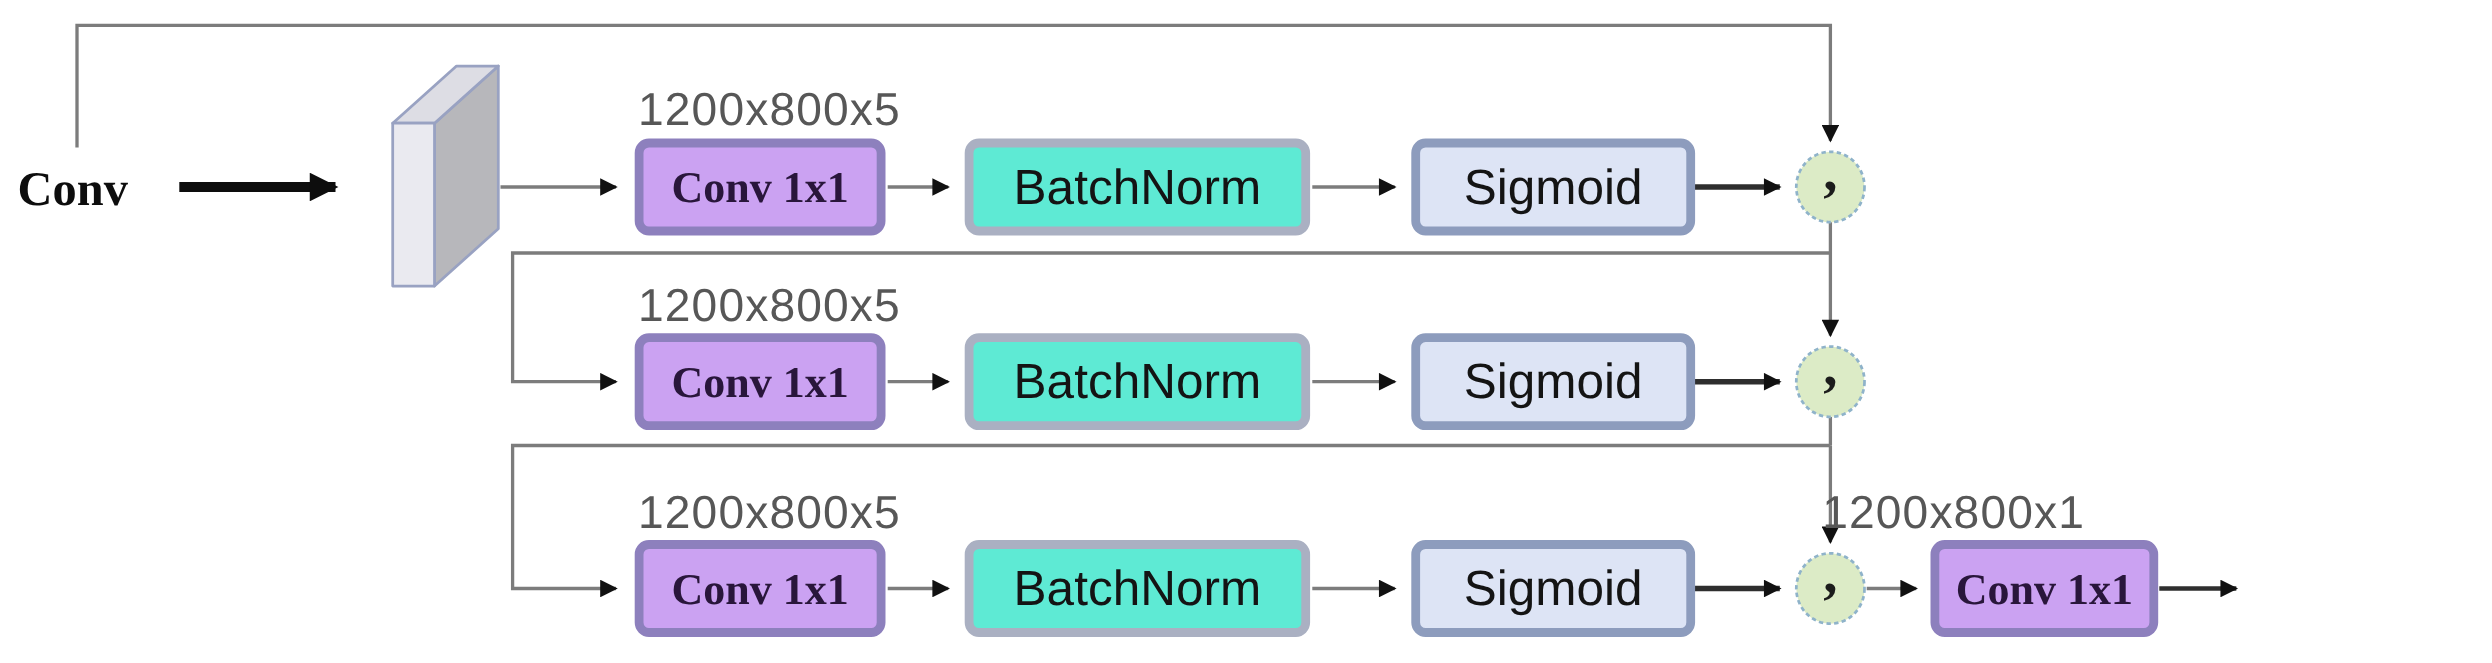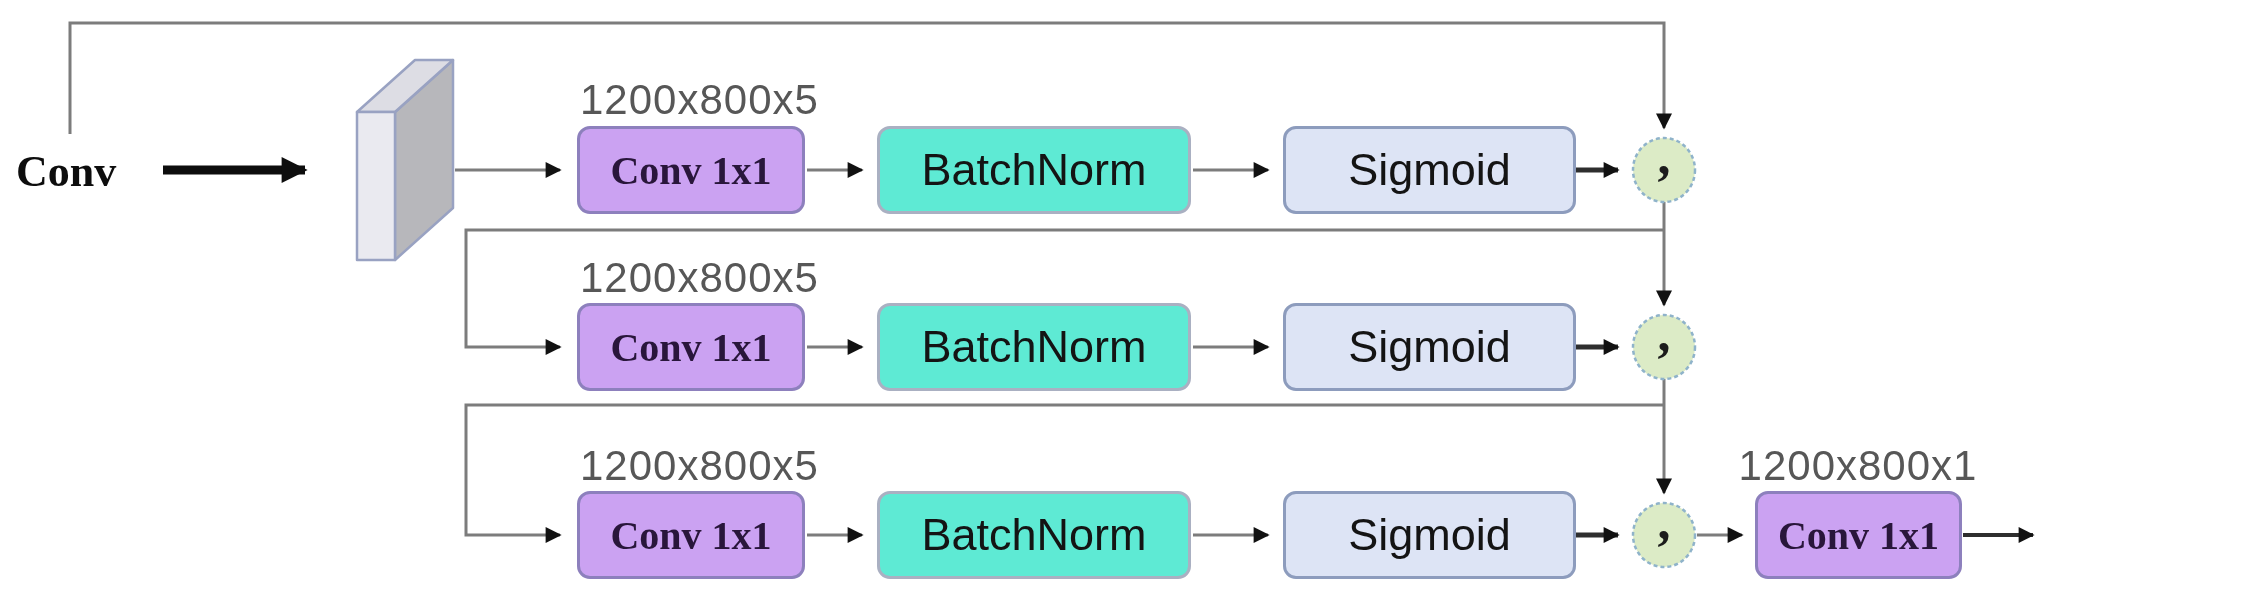--- a/index.html
+++ b/index.html
@@ -4,35 +4,35 @@
 <style>
   html,body{margin:0;padding:0;background:#ffffff;}
   #stage{
     position:relative;width:2265px;height:603px;background:#ffffff;overflow:hidden;
     font-family:"Liberation Sans",sans-serif;
   }
   #wires{position:absolute;left:0;top:0;width:2265px;height:603px;}
   .abs{position:absolute;box-sizing:border-box;}
   .block{
     display:flex;align-items:center;justify-content:center;
-    border-radius:13px;border:3px solid #0f766e;
+    border-radius:13px;border:8px solid #0f766e;
     height:88px;
   }
   .conv{
     background:#cba2f2;border-color:#8d80bd;
     font-family:"Liberation Serif",serif;font-weight:bold;font-size:40px;color:#29163b;
     width:228px;left:577px;
   }
   .bn{
     background:#5eead4;border-color:#aab0c2;
     font-size:45px;color:#141414;width:314px;left:877px;
   }
   .sig{
     background:#dde4f5;border-color:#8d9cbd;
-    font-size:45px;color:#141414;width:293px;left:1283px;
+    font-size:45px;color:#141414;width:258px;left:1283px;
   }
   .row1{top:126px;}.row2{top:303px;}.row3{top:491px;}
   .dim{
     font-size:42px;color:#575757;letter-spacing:1px;white-space:nowrap;
   }
   .io{
     font-family:"Liberation Serif",serif;font-weight:bold;font-size:44px;color:#0d0d0d;
     white-space:nowrap;
   }
   .comma{
@@ -135,18 +135,18 @@
   <div class="abs block bn row3">
       <span>BatchNorm</span>
     </div>
   <div class="abs block sig row3">
       <span>Sigmoid</span>
     </div>
   <div class="abs comma" style="left:1633px;top:503px;">
       <span>,</span>
     </div>
 
-  <div class="abs dim" style="left:1738px;top:442px;width:240px;text-align:center;">1200x800x1</div>
+  <div class="abs dim" style="left:1656px;top:442px;width:240px;text-align:center;">1200x800x1</div>
   <div class="abs block conv finalconv">
       <span>Conv 1x1</span>
     </div>
 
 </div>
 
 </body></html>

